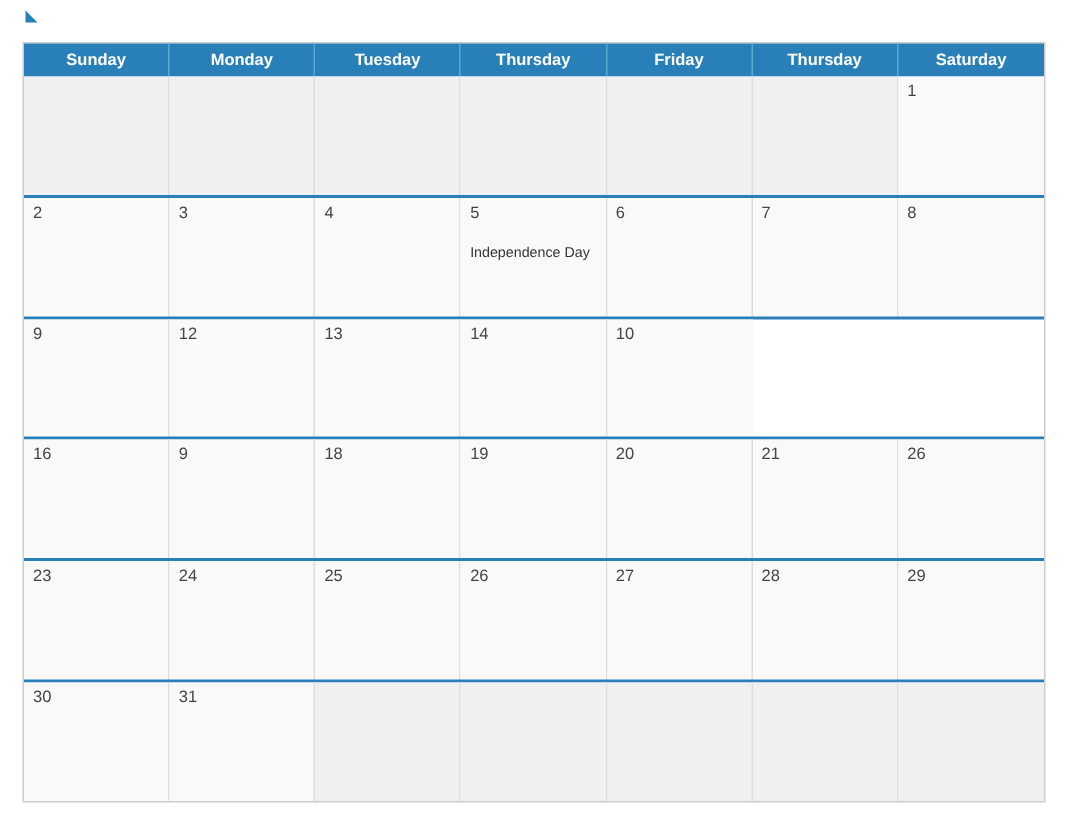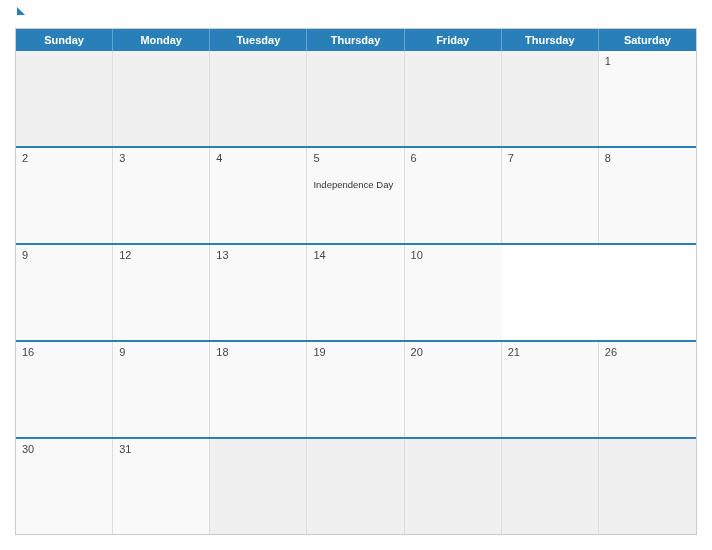--- a/index.html
+++ b/index.html
@@ -239,20 +239,43 @@
           </div>
           <div class="day-cell">
             <div class="day-number">21</div>
           </div>
           <div class="day-cell">
             <div class="day-number">26</div>
           </div>
         </div>
         <div class="week-row">
           <div class="day-cell">
+            <div class="day-number">23</div>
+          </div>
+          <div class="day-cell">
+            <div class="day-number">24</div>
+          </div>
+          <div class="day-cell">
+            <div class="day-number">25</div>
+          </div>
+          <div class="day-cell">
+            <div class="day-number">26</div>
+          </div>
+          <div class="day-cell">
+            <div class="day-number">27</div>
+          </div>
+          <div class="day-cell">
+            <div class="day-number">28</div>
+          </div>
+          <div class="day-cell">
+            <div class="day-number">29</div>
+          </div>
+        </div>
+        <div class="week-row">
+          <div class="day-cell">
             <div class="day-number">30</div>
           </div>
           <div class="day-cell">
             <div class="day-number">31</div>
           </div>
           <div class="day-cell empty"></div>
           <div class="day-cell empty"></div>
           <div class="day-cell empty"></div>
           <div class="day-cell empty"></div>
           <div class="day-cell empty"></div>

